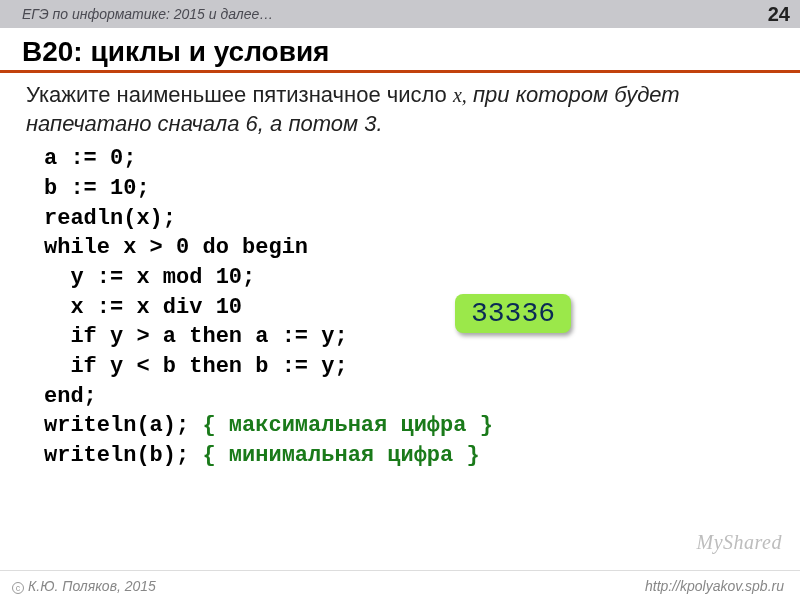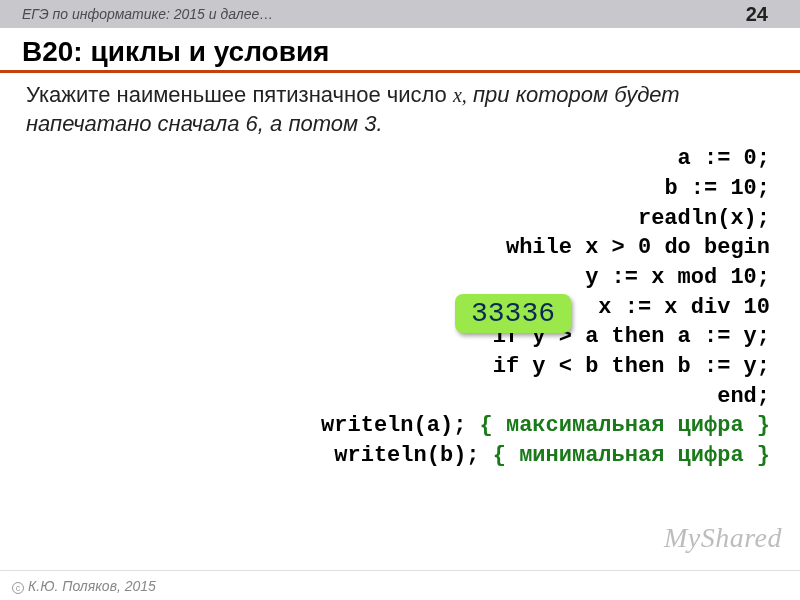--- a/index.html
+++ b/index.html
@@ -11,42 +11,42 @@
     position: relative;
     overflow: hidden;
   }
   .header-bar {
     width: 100%;
     height: 28px;
     background: #c8c8cc;
     display: flex;
     align-items: center;
     justify-content: space-between;
-    padding: 0 32px 0 22px;
+    padding: 0 10px 0 22px;
     color: #4a4a52;
     font-size: 14px;
     font-style: italic;
   }
   .header-bar .page-no {
     font-style: normal;
     font-weight: bold;
     color: #222;
     font-size: 20px;
   }
   .title-area {
     padding: 8px 22px 2px 22px;
     border-bottom: 3px solid #c2410c;
   }
   .title-area h1 {
     font-size: 28px;
     font-weight: bold;
     color: #000;
   }
   .content {
-    padding: 8px 30px 0 26px;
+    padding: 8px 9px 0 26px;
   }
   .problem {
     font-size: 22px;
     color: #222;
     line-height: 1.3;
     margin-bottom: 6px;
   }
   .problem .var-x {
     font-family: "Times New Roman", serif;
     font-style: italic;
@@ -54,21 +54,20 @@
   }
   .problem .italic-tail { font-style: italic; }
   .code {
     font-family: "Courier New", monospace;
     font-weight: bold;
     font-size: 22px;
     line-height: 1.35;
     padding-left: 18px;
     white-space: pre;
     color: #000;
-    text-align: right;
   }
   .code .comment { color: #1a7a1a; }
   .code .writeln-a { letter-spacing: 0; }
   .answer-box {
     position: absolute;
     left: 455px;
     top: 294px;
     background: #9be84a;
     color: #0a2a55;
     font-family: "Courier New", monospace;
@@ -76,21 +75,21 @@
     font-weight: normal;
     padding: 4px 16px;
     box-shadow: 2px 3px 4px rgba(0,0,0,0.35);
     border-radius: 8px;
   }
   .watermark {
     position: absolute;
     right: 18px;
     bottom: 46px;
     color: #bdbdbd;
-    font-size: 28px;
+    font-size: 20px;
     font-style: italic;
     font-family: "Times New Roman", serif;
     letter-spacing: 0.5px;
   }
   .footer {
     position: absolute;
     left: 0;
     bottom: 0;
     width: 100%;
     height: 30px;
@@ -146,13 +145,14 @@
 <span class="writeln-a">writeln(a); </span><span class="comment">{ максимальная цифра }</span>
 <span>writeln(b); </span><span class="comment">{ минимальная цифра }</span></div>
 </div>
 
 <div class="answer-box">33336</div>
 
 <div class="watermark">MyShared</div>
 
 <div class="footer">
   <span><span class="copy-icon">c</span><span>К.Ю. Поляков, 2015</span></span>
+  <span>http://kpolyakov.spb.ru</span>
 </div>
 
 </body></html>

